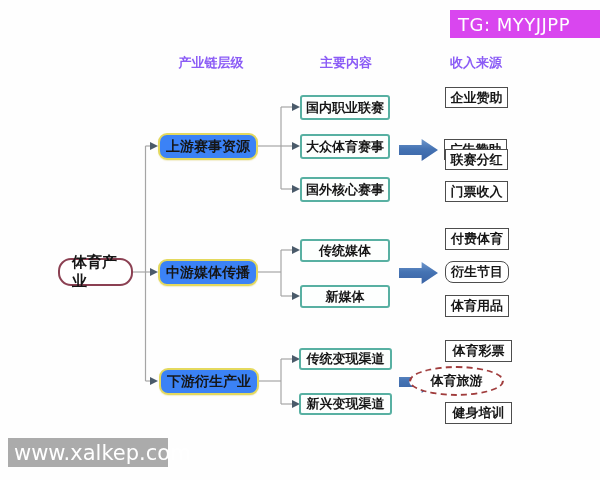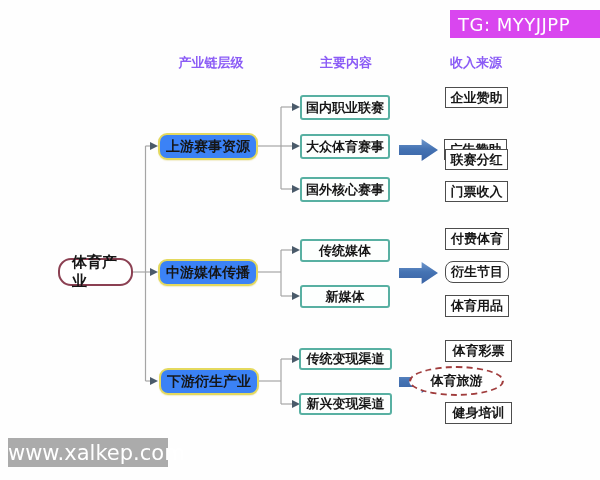--- a/index.html
+++ b/index.html
@@ -6,21 +6,21 @@
   .stage{
     position:relative;width:600px;height:480px;background:#fefefe;overflow:hidden;
     font-family:"DejaVu Sans","Liberation Sans",sans-serif;color:#161616;
   }
   .abs{position:absolute;box-sizing:border-box;}
   .center{display:flex;align-items:center;justify-content:center;}
   
   .tg-badge{left:450px;top:10px;width:150px;height:28px;background:#d946ef;color:#fff;
     font-size:18px;display:flex;align-items:center;padding-left:8px;letter-spacing:.5px;}
   .url-badge{left:8px;top:438px;width:160px;height:29px;background:#ababab;color:#fff;
-    font-size:21px;display:flex;align-items:center;}
+    font-size:21px;display:flex;align-items:center;padding-left:6px;}
   
   .col-header{top:54px;height:18px;font-size:13px;font-weight:bold;color:#8b5cf6;}
   
   .root-box{left:58px;top:258px;width:75px;height:28px;border:2.5px solid #8b4052;
     border-radius:13px;background:#fff;font-size:15px;font-weight:bold;padding-left:12px;}
   .level-box{left:158px;width:100px;height:27px;border:2px solid #e4d95e;border-radius:9px;
     background:#3b82f6;font-size:14px;font-weight:bold;box-shadow:0 1px 1px rgba(220,210,120,.35);}
   .content-box{border:2px solid #58b0a2;border-radius:3px;background:#fdfffe;
     font-size:13px;font-weight:bold;}
   .revenue-box{border:1.5px solid #4d4d4d;background:#fff;font-size:13px;font-weight:bold;}

